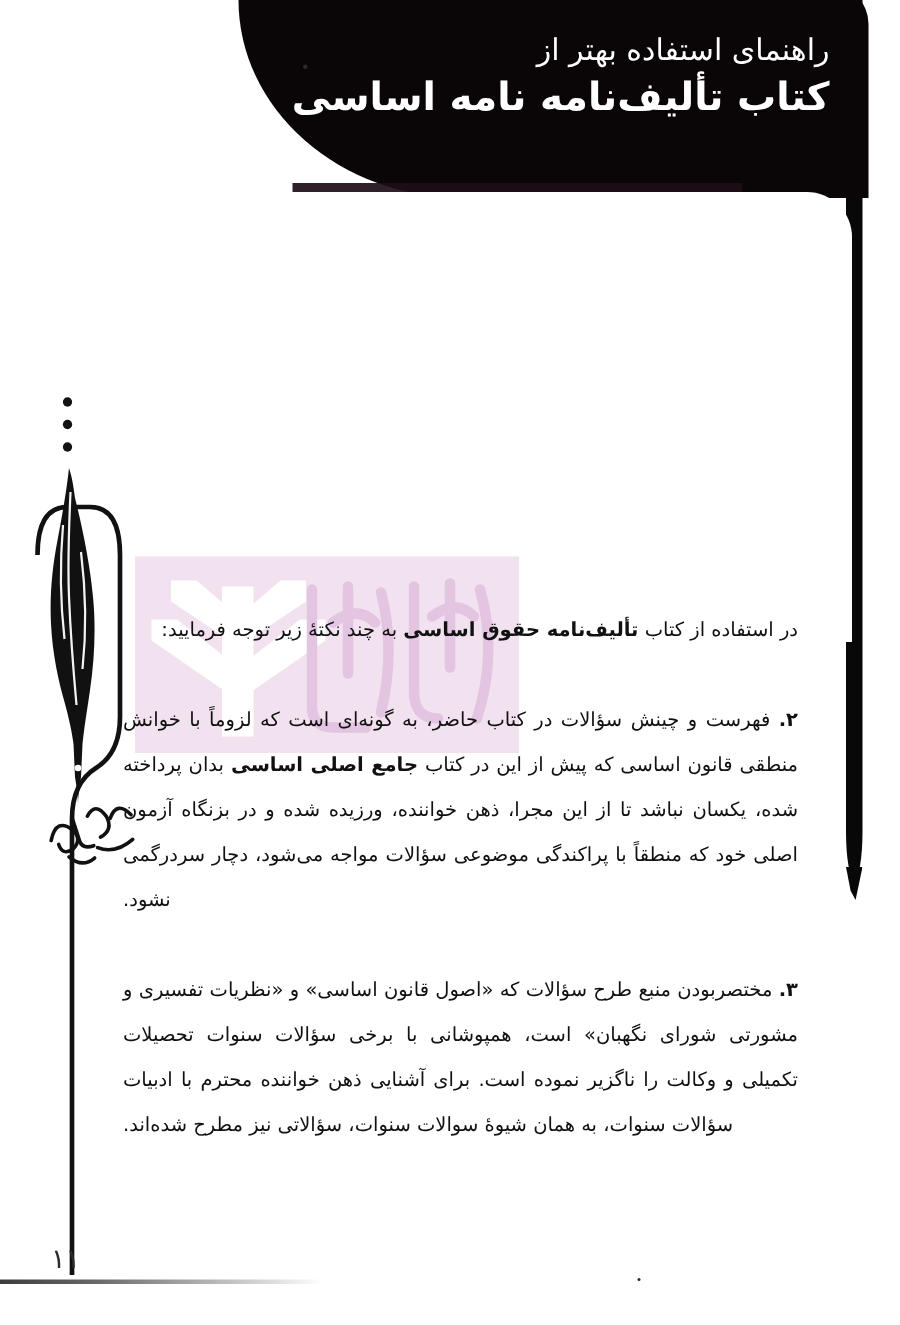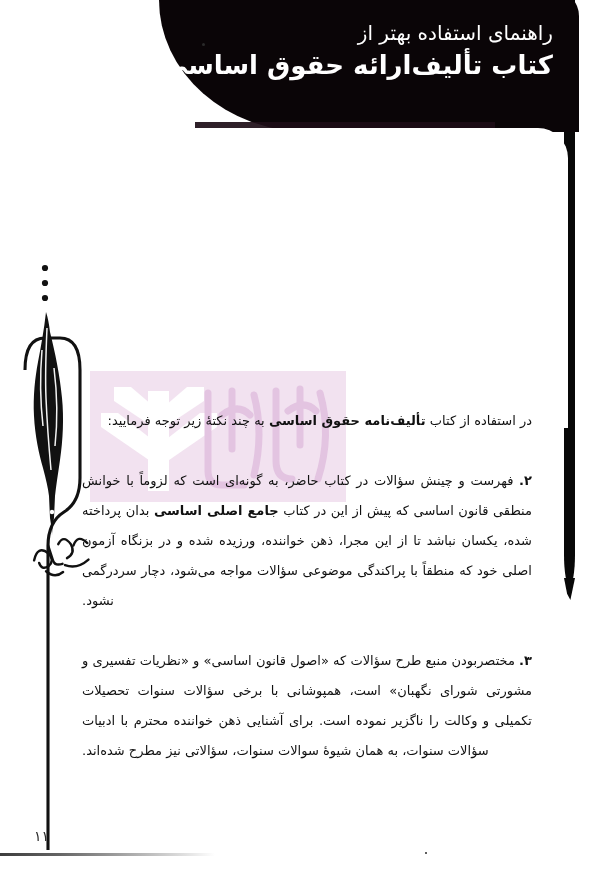--- a/index.html
+++ b/index.html
@@ -162,21 +162,21 @@
     top: 250px;
     width: 100px;
     height: 600px;
   }
 
   
   .page-number {
     position: absolute;
     left: 34px;
     top: 828px;
-    font-size: 14px;
+    font-size: 18px;
     color: #2b2b2b;
     direction: rtl;
     font-family: Liberation Serif, serif;
   }
 
   
   .speck {
     position: absolute;
     background: #2a2a2a;
     border-radius: 50%;
@@ -192,21 +192,21 @@
 </head>
 <body>
 
 <div id="page">
 
   <div class="edge-bar"></div>
 
   <div class="header-panel">
     <div class="header-panel-inner">
       <div class="header-kicker">راهنمای استفاده بهتر از</div>
-      <div class="header-title">کتاب تألیف‌ارائه حقوق اساسی</div>
+      <div class="header-title">کتاب تألیف‌نامه نامه اساسی</div>
     </div>
   </div>
   <div class="header-shadow"></div>
   <div class="content-sheet"></div>
 
   <div class="watermark-block">
     <svg class="wm-arrow" viewBox="0 0 122 112">
       <g fill="#ffffff">
         <rect x="50" y="8" width="21" height="100"></rect>
         <polygon points="3,30 20,30 61,62 61,84 3,44"></polygon>

